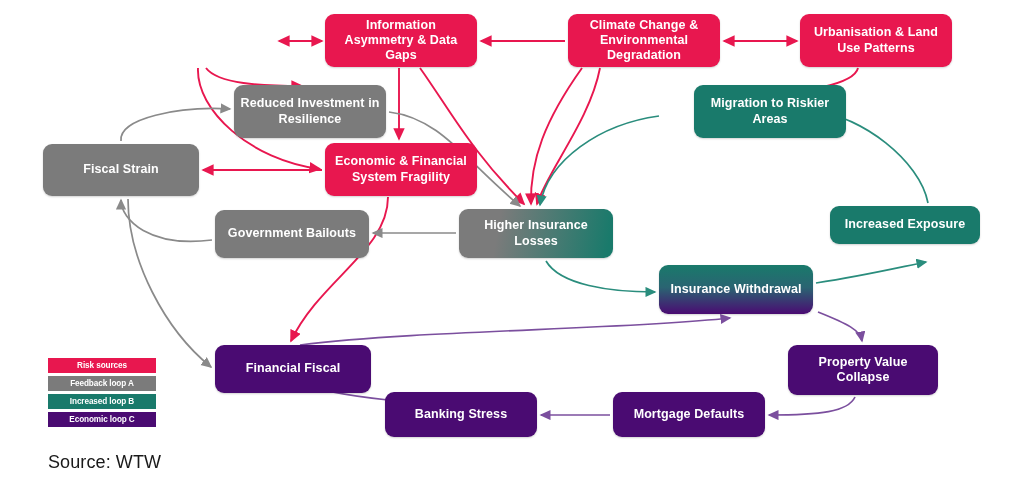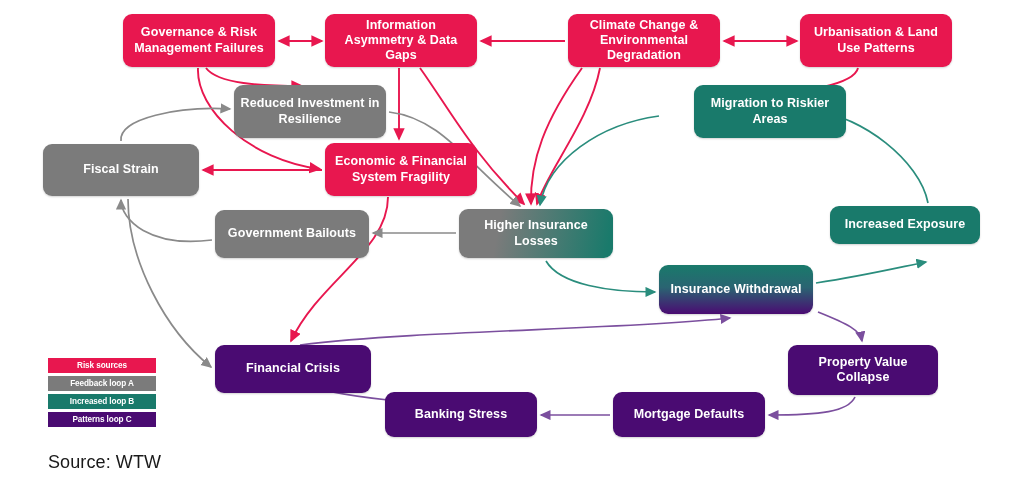--- a/index.html
+++ b/index.html
@@ -141,23 +141,20 @@
 
     <g fill="none" stroke="#7b4f9e" stroke-width="1.7">
       <path d="M818,312 C848,324 860,330 862,341" marker-end="url(#ah-loopC)"></path>
       <path d="M855,397 C848,412 820,415 769,415" marker-end="url(#ah-loopC)"></path>
       <path d="M610,415 L541,415" marker-end="url(#ah-loopC)"></path>
       <path d="M388,400 C350,396 315,390 296,381" marker-end="url(#ah-loopC)"></path>
       <path d="M300,345 C420,330 620,330 730,318" marker-end="url(#ah-loopC)"></path>
     </g>
   </svg>
 
-  <div class="node risk" style="left:123px; top:14px; width:152px; height:53px;">
-    <span>Governance &amp; Risk Management Failures</span>
-  </div>
 
   <div class="node risk" style="left:325px; top:14px; width:152px; height:53px;">
     <span>Information Asymmetry &amp; Data Gaps</span>
   </div>
 
   <div class="node risk" style="left:568px; top:14px; width:152px; height:53px;">
     <span>Climate Change &amp; Environmental Degradation</span>
   </div>
 
   <div class="node risk" style="left:800px; top:14px; width:152px; height:53px;">
@@ -190,21 +187,21 @@
 
   <div class="node loopB" style="left:830px; top:206px; width:150px; height:38px;">
     <span>Increased Exposure</span>
   </div>
 
   <div class="node gradBC" style="left:659px; top:265px; width:154px; height:49px;">
     <span>Insurance Withdrawal</span>
   </div>
 
   <div class="node loopC" style="left:215px; top:345px; width:156px; height:48px;">
-    <span>Financial Crisis</span>
+    <span>Financial Fiscal</span>
   </div>
 
   <div class="node loopC" style="left:788px; top:345px; width:150px; height:50px;">
     <span>Property Value Collapse</span>
   </div>
 
   <div class="node loopC" style="left:385px; top:392px; width:152px; height:45px;">
     <span>Banking Stress</span>
   </div>
 
@@ -216,19 +213,19 @@
     <div class="legend-item risk">
       <span>Risk sources</span>
     </div>
     <div class="legend-item loopA">
       <span>Feedback loop A</span>
     </div>
     <div class="legend-item loopB">
       <span>Increased loop B</span>
     </div>
     <div class="legend-item loopC">
-      <span>Patterns loop C</span>
+      <span>Economic loop C</span>
     </div>
   </div>
 
   <div id="source">Source: WTW</div>
 
 </div>
 
 </body></html>

